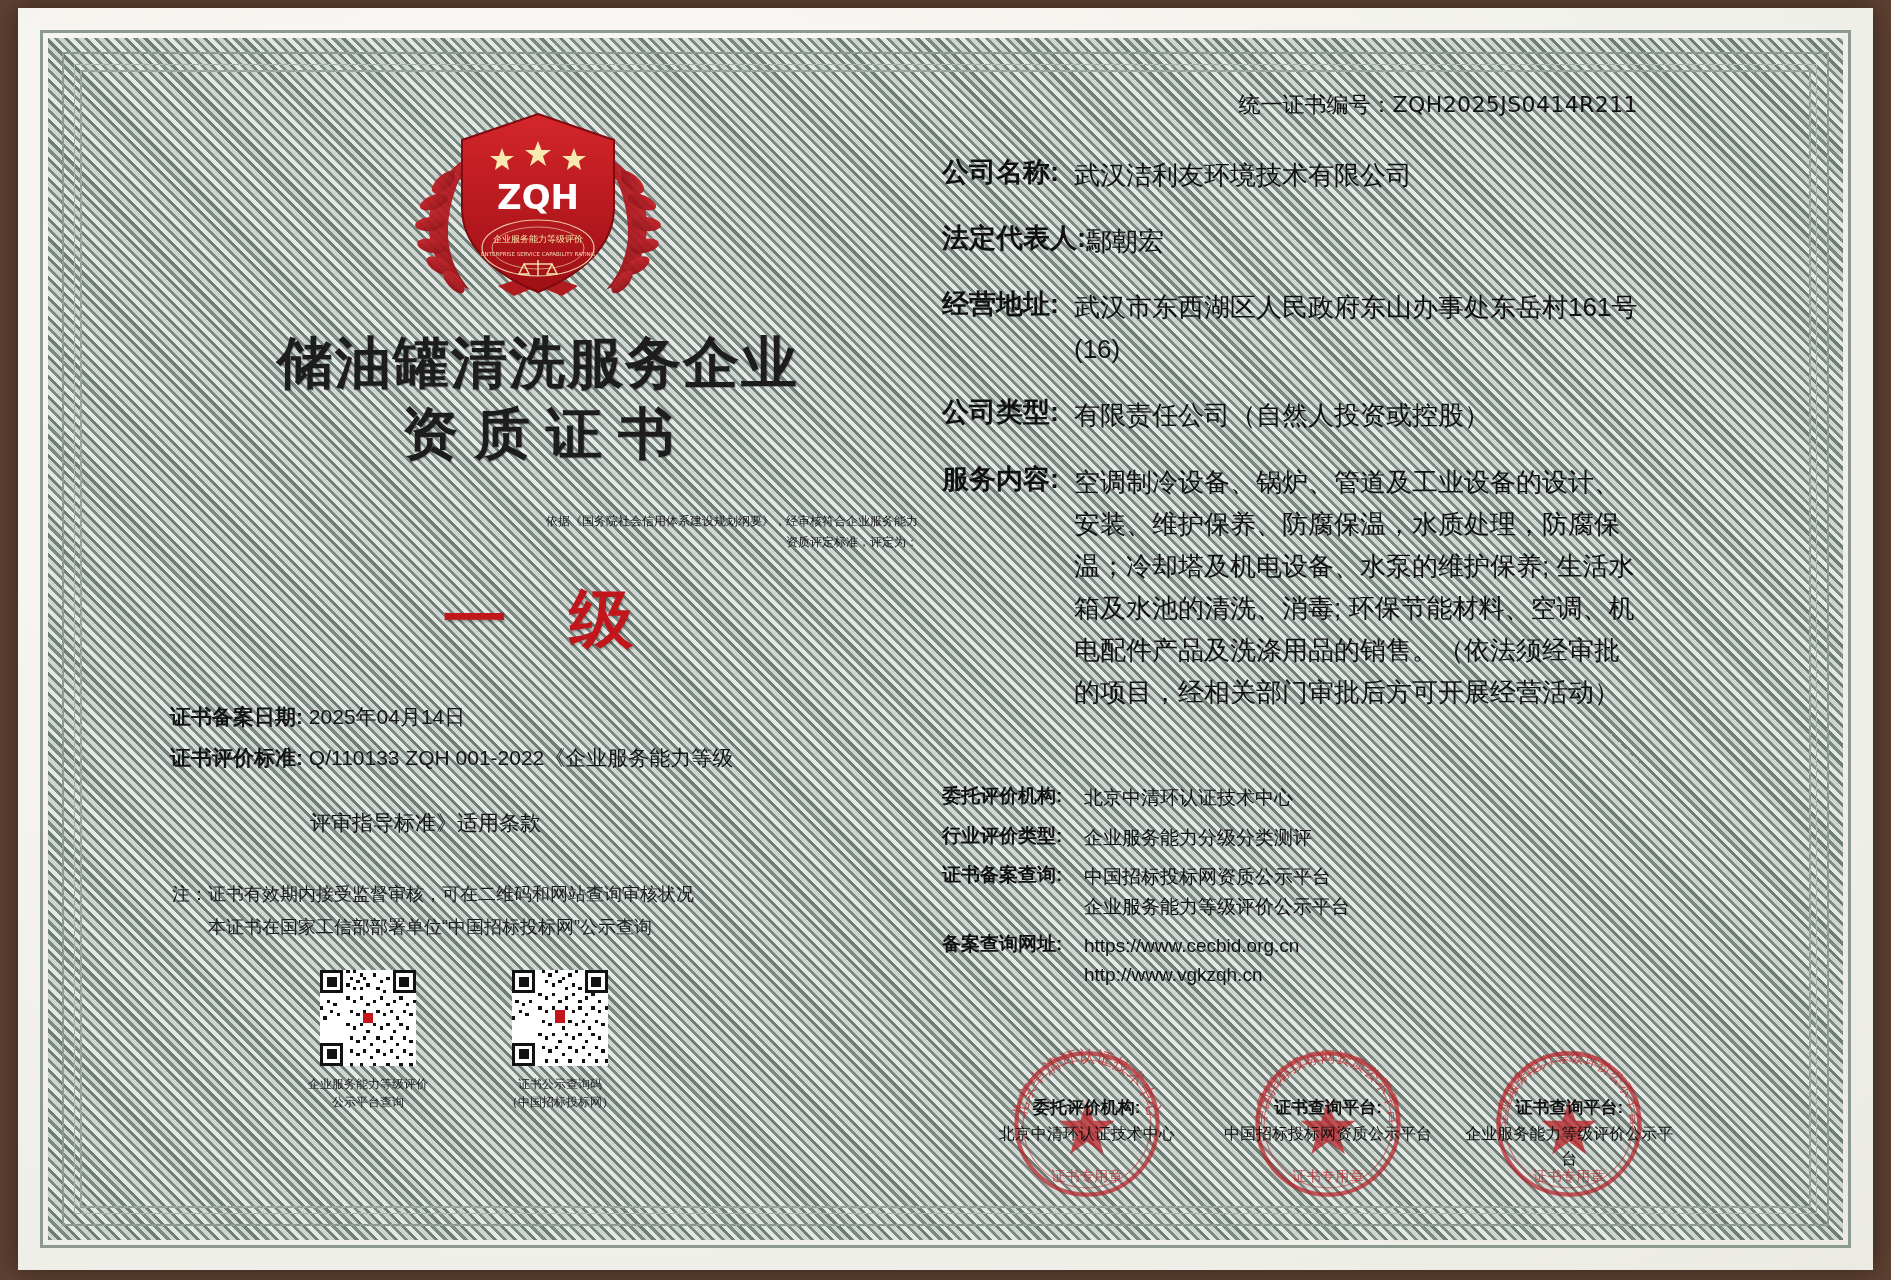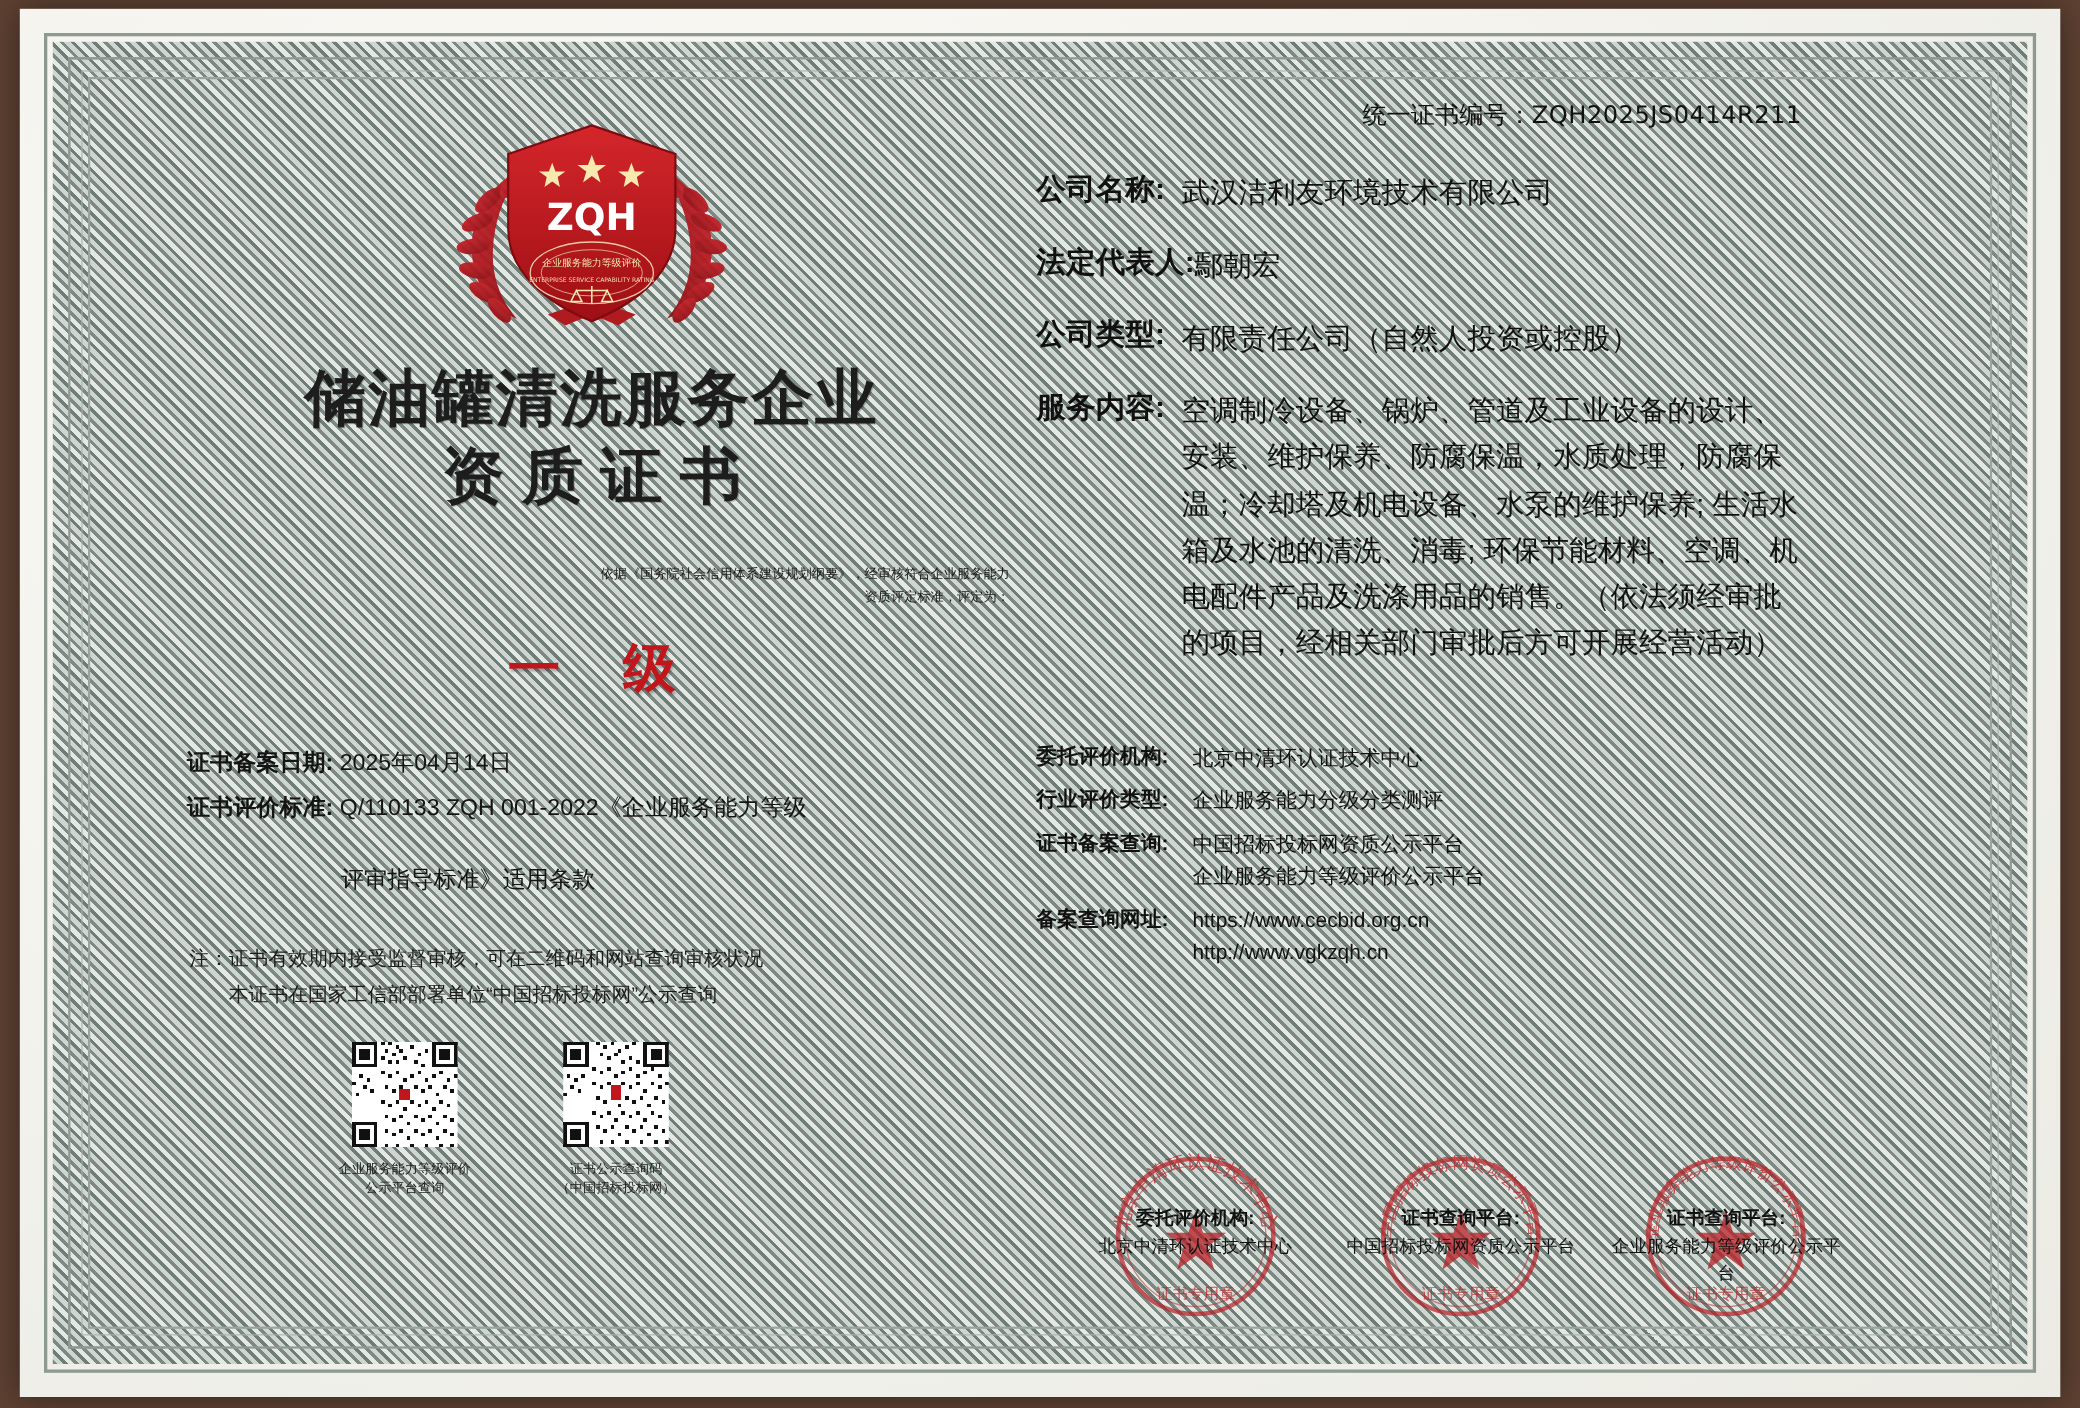--- a/index.html
+++ b/index.html
@@ -135,21 +135,21 @@
     color: #1a1a1a;
     line-height: 1.8;
   }
   .statement .l2 { padding-left: 70px; }
 
   .grade {
     margin-top: 22px;
     text-align: center;
     font-family: "DejaVu Sans", "Liberation Sans", sans-serif;
     font-weight: 700;
-    font-size: 48px;
+    font-size: 64px;
     letter-spacing: 20px;
     text-indent: 20px;
     color: #c0161c;
     text-shadow: 1px 2px 2px rgba(0,0,0,0.25);
   }
 
   .facts {
     margin-top: 34px;
     margin-left: 12px;
     font-size: 21px;
@@ -652,20 +652,24 @@
         <div class="info-list">
           <div class="info-row">
             <div class="info-label">公司名称:</div>
             <div class="info-value">武汉洁利友环境技术有限公司</div>
           </div>
           <div class="info-row">
             <div class="info-label">法定代表人:</div>
             <div class="info-value">鄢朝宏</div>
           </div>
           <div class="info-row">
+            <div class="info-label">经营地址:</div>
+            <div class="info-value">武汉市东西湖区人民政府东山办事处东岳村161号(16)</div>
+          </div>
+          <div class="info-row">
             <div class="info-label">公司类型:</div>
             <div class="info-value">有限责任公司（自然人投资或控股）</div>
           </div>
           <div class="info-row">
             <div class="info-label">服务内容:</div>
             <div class="info-value">空调制冷设备、锅炉、管道及工业设备的设计、安装、维护保养、防腐保温，水质处理，防腐保温；冷却塔及机电设备、水泵的维护保养; 生活水箱及水池的清洗、消毒; 环保节能材料、空调、机电配件产品及洗涤用品的销售。（依法须经审批的项目，经相关部门审批后方可开展经营活动）</div>
           </div>
         </div>
 
         <div class="meta-list">

